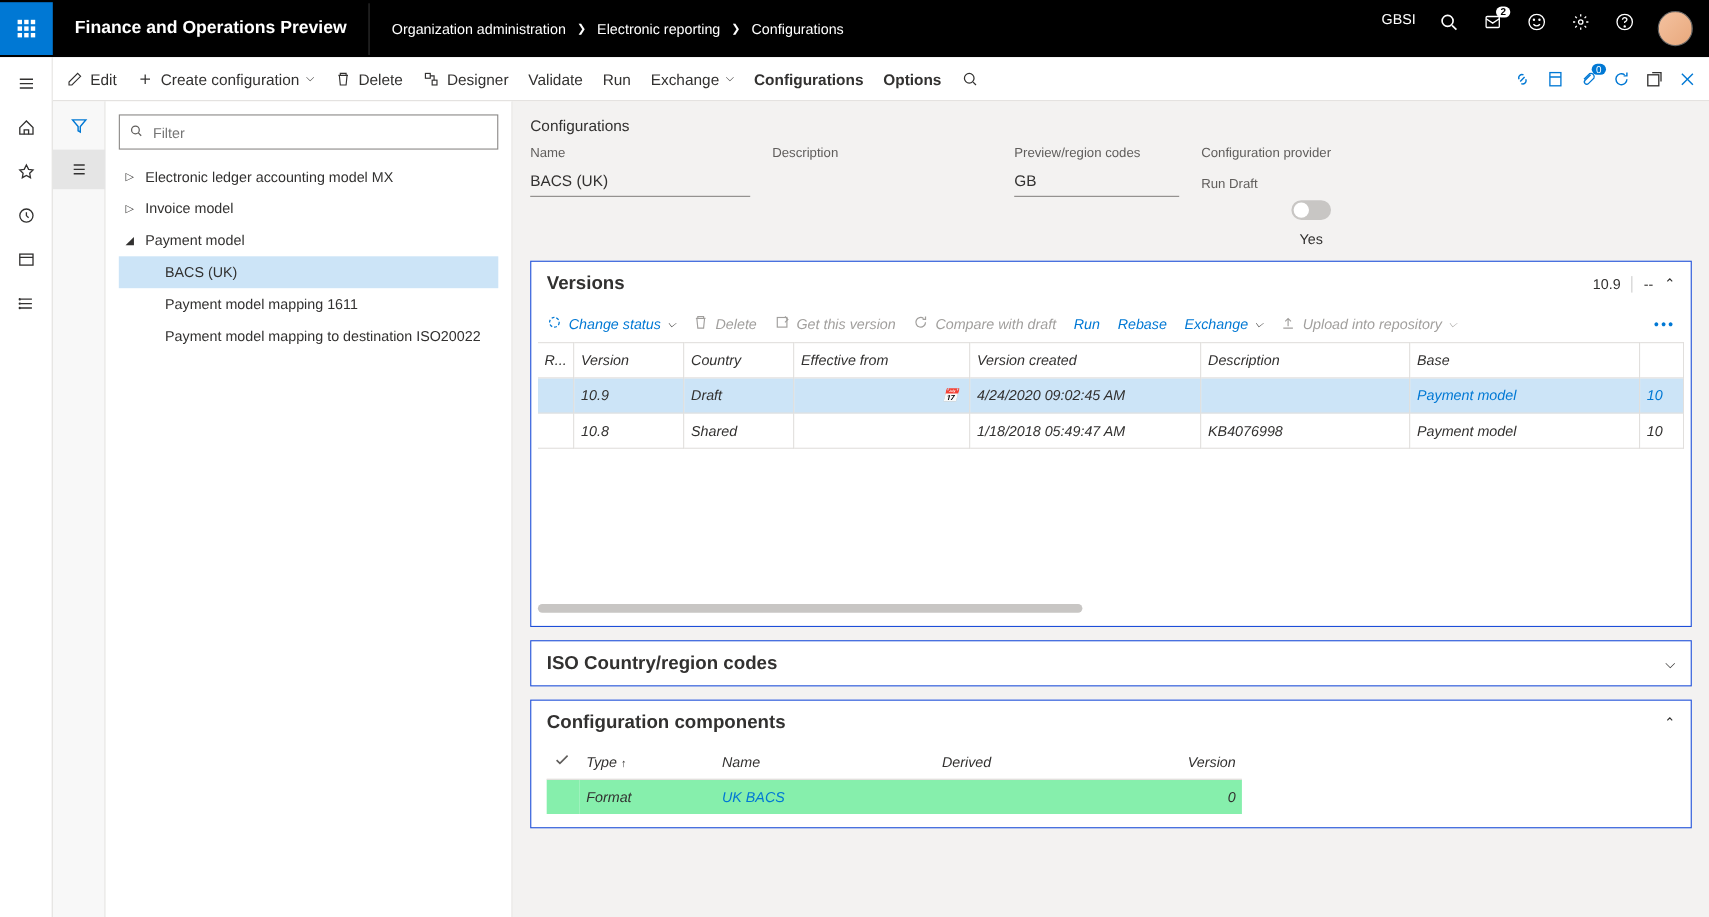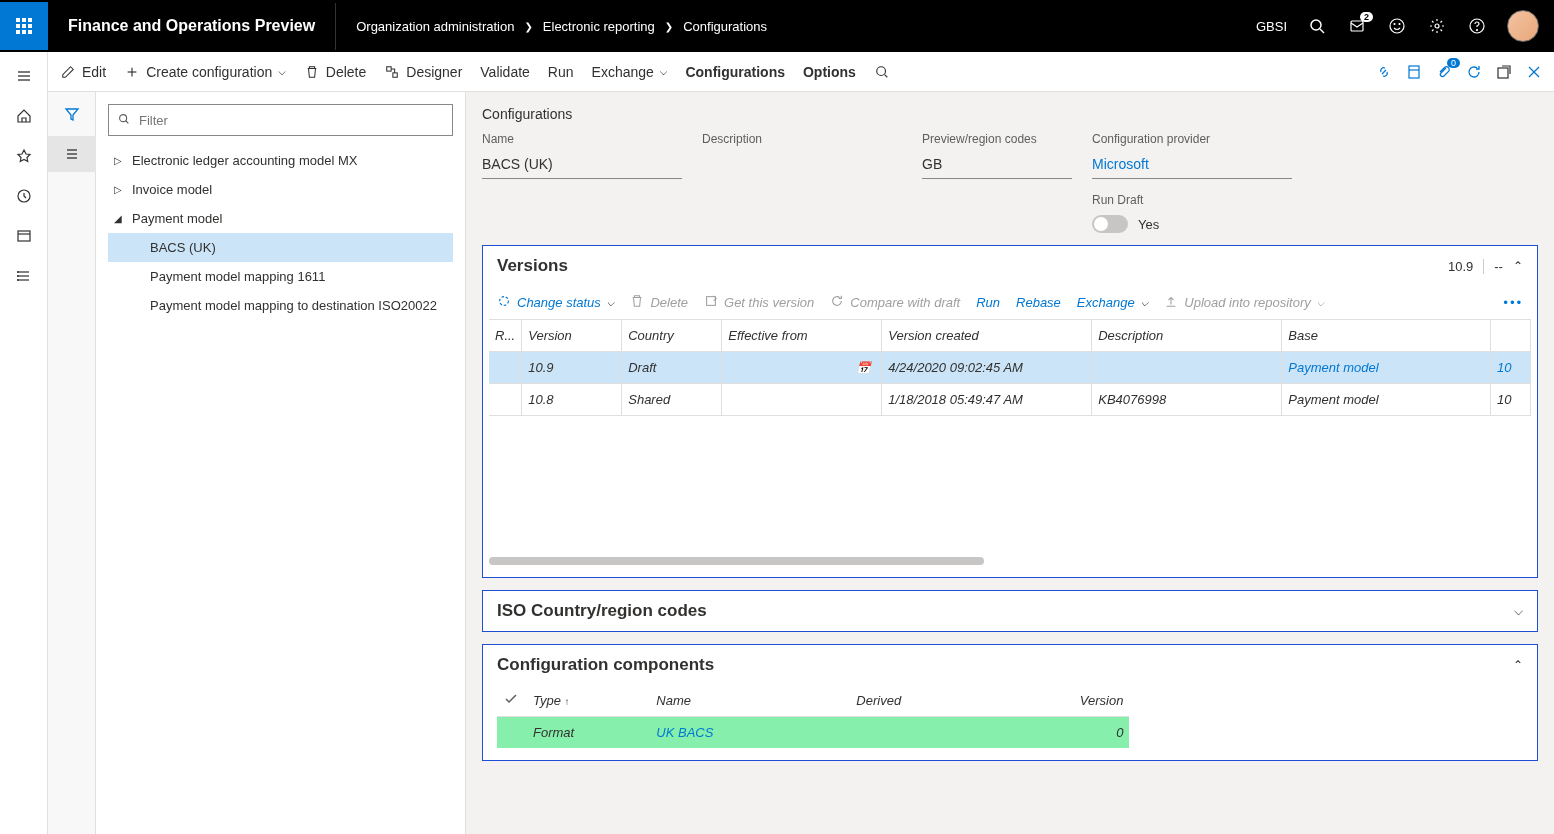--- a/index.html
+++ b/index.html
@@ -6,21 +6,21 @@
     body { font-family: 'Segoe UI', Tahoma, sans-serif; font-size: 13px; color: #323130; background: #f3f2f1; overflow: hidden; }
     
     
     .top-bar { display: flex; align-items: center; height: 52px; background: #000; color: #fff; }
     .waffle { width: 48px; height: 48px; background: #0078d4; display: flex; align-items: center; justify-content: center; }
     .waffle-grid { display: grid; grid-template-columns: repeat(3, 4px); grid-template-rows: repeat(3, 4px); gap: 2px; }
     .waffle-grid span { background: #fff; }
     .app-title { font-size: 16px; font-weight: 600; padding: 0 20px; border-right: 1px solid #333; height: 47px; display: flex; align-items: center; }
     .breadcrumb { display: flex; align-items: center; padding: 0 20px; font-size: 13px; gap: 10px; }
     .chevron { font-size: 10px; }
-    .top-right { margin-left: auto; display: flex; align-items: center; gap: 20px; padding-right: 15px; }
+    .top-right { margin-left: auto; display: flex; gap: 20px; padding-right: 15px; }
     .top-icon { width: 20px; height: 20px; display: flex; align-items: center; justify-content: center; position: relative; }
     .badge { position: absolute; top: -4px; right: -6px; background: #fff; color: #000; border-radius: 8px; font-size: 9px; padding: 0 4px; font-weight: bold; }
     .avatar { width: 32px; height: 32px; border-radius: 50%; background: linear-gradient(135deg, #f4c2a0, #e8a87c); border: 1px solid #666; }
     
     
     .main-layout { display: flex; height: calc(100vh - 48px); }
     
     
     .left-rail { width: 48px; background: #fff; border-right: 1px solid #e1dfdd; display: flex; flex-direction: column; align-items: center; padding-top: 14px; gap: 20px; }
     .rail-icon { width: 20px; height: 20px; display: flex; align-items: center; justify-content: center; color: #323130; }
@@ -61,21 +61,21 @@
     .detail-panel { flex: 1; padding: 14px 16px; overflow-y: auto; background: #f3f2f1; }
     .section-title { font-size: 14px; color: #323130; margin-bottom: 10px; }
     .field-row { display: flex; gap: 20px; margin-bottom: 12px; }
     .field { display: flex; flex-direction: column; gap: 4px; }
     .field-label { font-size: 12px; color: #605e5c; }
     .field-value { font-size: 14px; color: #323130; padding: 6px 0; border-bottom: 1px solid #8a8886; min-height: 28px; }
     .field.w1 { width: 200px; }
     .field-link { color: #0078d4; }
     .toggle { width: 36px; height: 18px; background: #c8c6c4; border-radius: 9px; position: relative; display: inline-block; }
     .toggle::after { content: ''; position: absolute; width: 14px; height: 14px; background: #fff; border-radius: 50%; top: 2px; left: 2px; }
-    .toggle-row { display: flex; align-items: center; gap: 10px; margin-top: 4px; }
+    .toggle-row { display: flex; align-items: center; gap: 10px; margin-top: 4px; flex-direction: column; }
     
     
     .card { background: #fff; border: 1px solid #1d4ed8; margin-bottom: 12px; }
     .card-header { display: flex; align-items: center; padding: 10px 14px; font-size: 17px; font-weight: 600; }
     .card-header-tools { margin-left: auto; display: flex; align-items: center; gap: 10px; font-size: 13px; font-weight: 400; color: #323130; }
     .card-body { padding: 0 0 12px 0; font-style: italic; }
     
     
     .versions-toolbar { display: flex; align-items: center; padding: 8px 14px; gap: 16px; font-size: 13px; border-bottom: 0; }
     .vt-item { display: flex; align-items: center; gap: 6px; cursor: pointer; }
@@ -375,21 +375,20 @@
           </div>
           <div class="field w1">
             <div class="field-label">Description</div>
           </div>
           <div class="field" style="width:150px">
             <div class="field-label">Preview/region codes</div>
             <div class="field-value">GB</div>
           </div>
           <div class="field w1">
             <div class="field-label">Configuration provider</div>
-            <div class="field-value field-link" style="border-bottom:1px solid #8a8886">Microsoft</div>
             <div class="field-label" style="margin-top:10px">Run Draft</div>
             <div class="toggle-row">
               <span class="toggle"></span>
               <span>Yes</span>
             </div>
           </div>
         </div>
 
         <div class="card">
           <div class="card-header">

